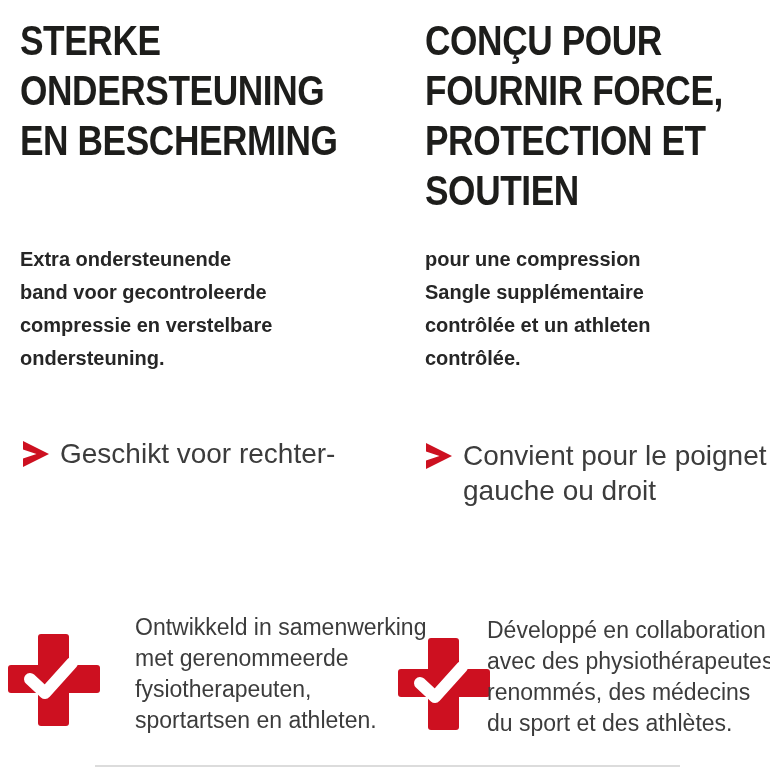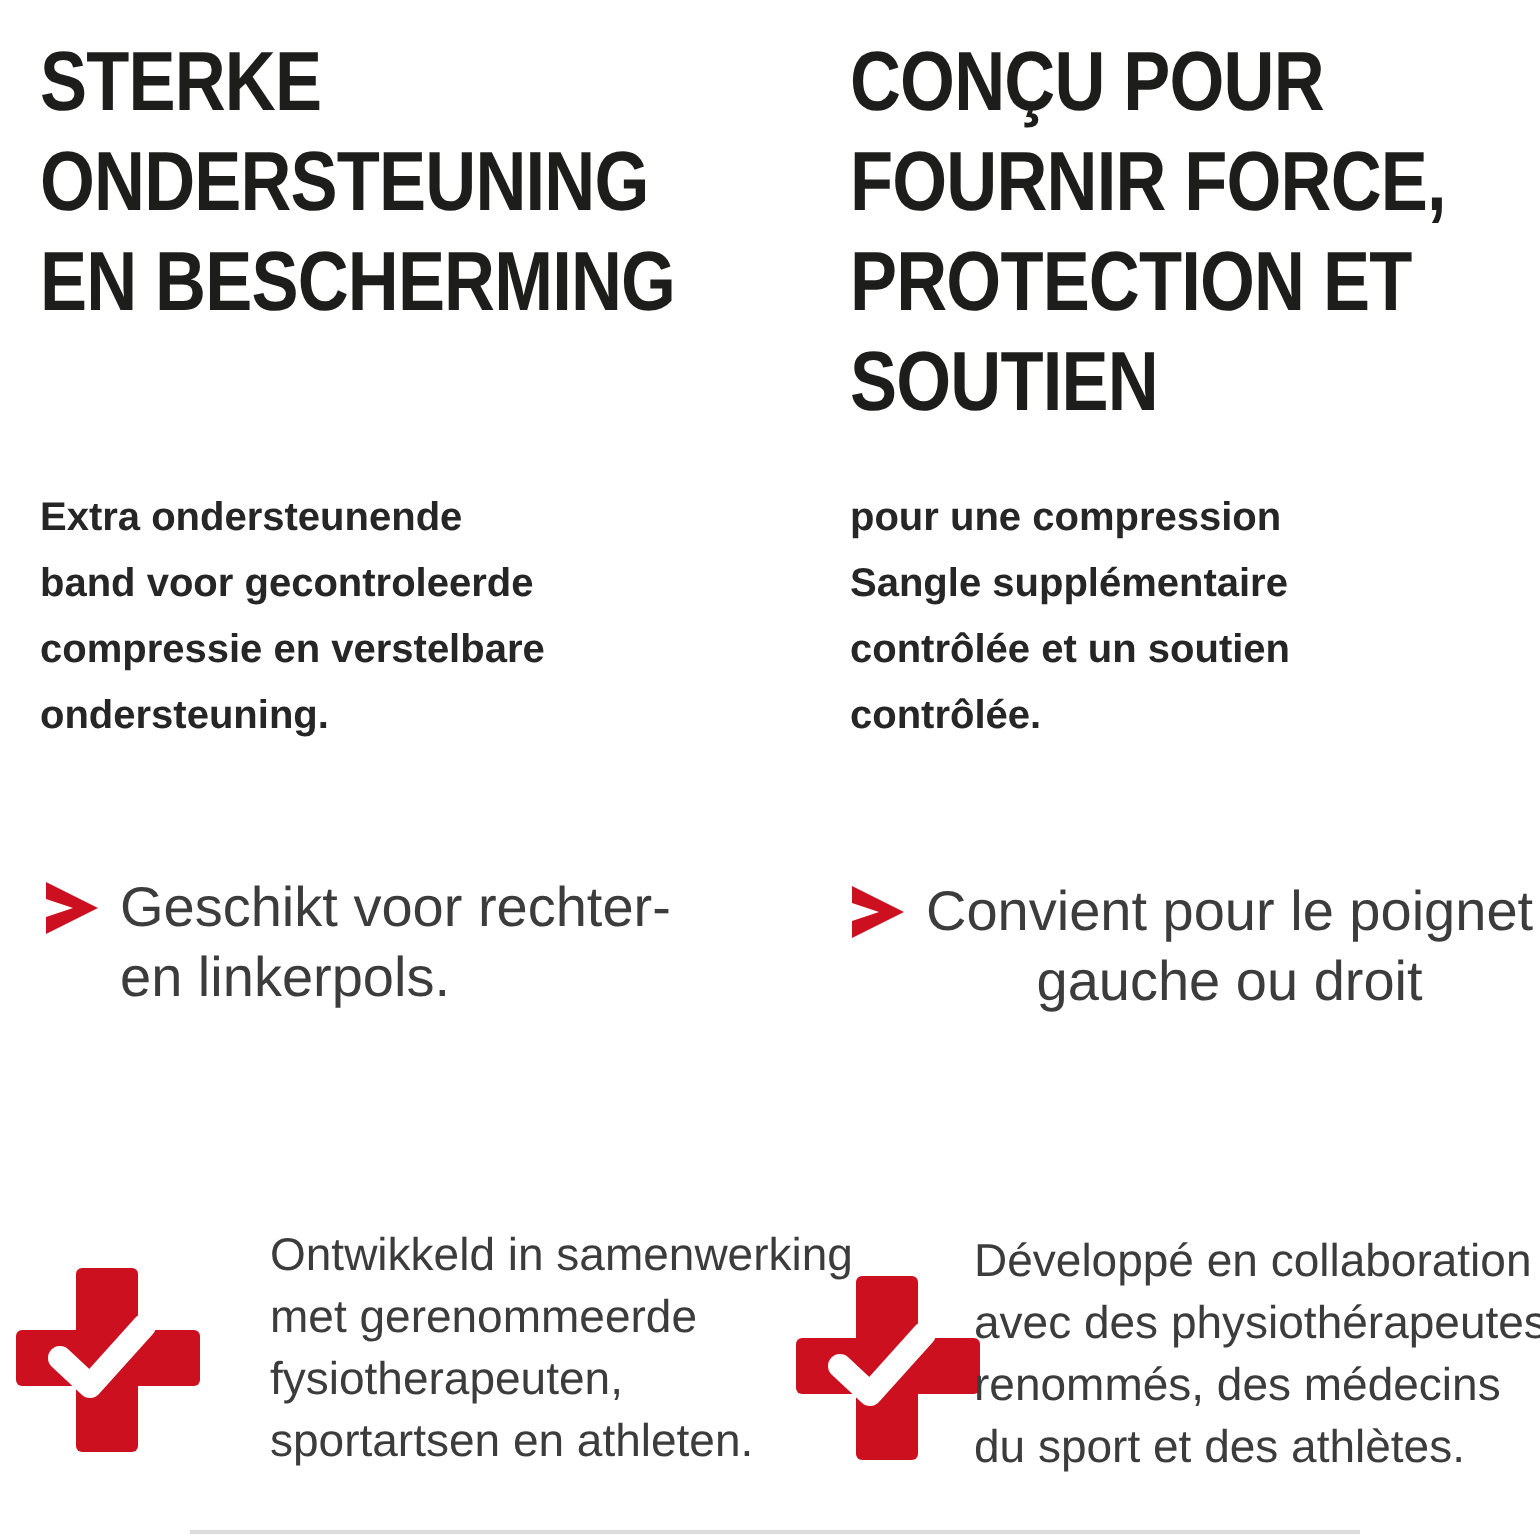--- a/index.html
+++ b/index.html
@@ -43,21 +43,21 @@
   }
   .divider{
     position:absolute;height:2px;background:var(--divider);
   }
   
   #left-heading{left:20px;top:16px;}
   #right-heading{left:425px;top:16px;}
   #left-body{left:20px;top:243px;}
   #right-body{left:425px;top:243px;}
   #left-bullet{left:22px;top:436px;}
-  #right-bullet{left:425px;top:438px;text-align:center;}
+  #right-bullet{left:425px;top:438px;}
   #left-partner-icon{left:8px;top:634px;}
   #right-partner-icon{left:398px;top:638px;}
   #left-partner-text{left:90px;top:612px;margin-left:45px;}
   #right-partner-text{left:487px;top:615px;}
   #bottom-divider{left:95px;top:765px;width:585px;}
 </style>
 </head>
 <body>
 
 <div class="canvas">
@@ -76,21 +76,20 @@
   </div>
 
   <div class="region bullet-row" id="left-bullet">
     <span class="bullet-arrow">
       <svg width="28" height="26" viewBox="0 0 28 26">
         <path d="M1,0 L27,13 L1,26 L1,17.5 L14.5,13 L1,8.5 Z" fill="var(--red)"></path>
       </svg>
     </span>
     <span class="bullet-text">
       <div>Geschikt voor rechter-</div>
-      <div>en linkerpols.</div>
     </span>
   </div>
 
   <div class="region" id="left-partner-icon">
     <svg width="92" height="92" viewBox="0 0 92 92">
       <rect x="30" y="0" width="31" height="92" rx="3" fill="var(--red)"></rect>
       <rect x="0" y="31" width="92" height="28" rx="3" fill="var(--red)"></rect>
       <polyline points="22,45 37,59 64,29" fill="none" stroke="#ffffff" stroke-width="12" stroke-linecap="round" stroke-linejoin="round"></polyline>
     </svg>
   </div>
@@ -104,21 +103,21 @@
   <div class="region heading" id="right-heading">
     <div>CONÇU POUR</div>
     <div>FOURNIR FORCE,</div>
     <div>PROTECTION ET</div>
     <div>SOUTIEN</div>
   </div>
 
   <div class="region bodytext" id="right-body">
     <div>pour une compression</div>
     <div>Sangle supplémentaire</div>
-    <div>contrôlée et un soutien</div>
+    <div>contrôlée et un athleten</div>
     <div>contrôlée.</div>
   </div>
 
   <div class="region bullet-row" id="right-bullet">
     <span class="bullet-arrow">
       <svg width="28" height="26" viewBox="0 0 28 26">
         <path d="M1,0 L27,13 L1,26 L1,17.5 L14.5,13 L1,8.5 Z" fill="var(--red)"></path>
       </svg>
     </span>
     <span class="bullet-text">

